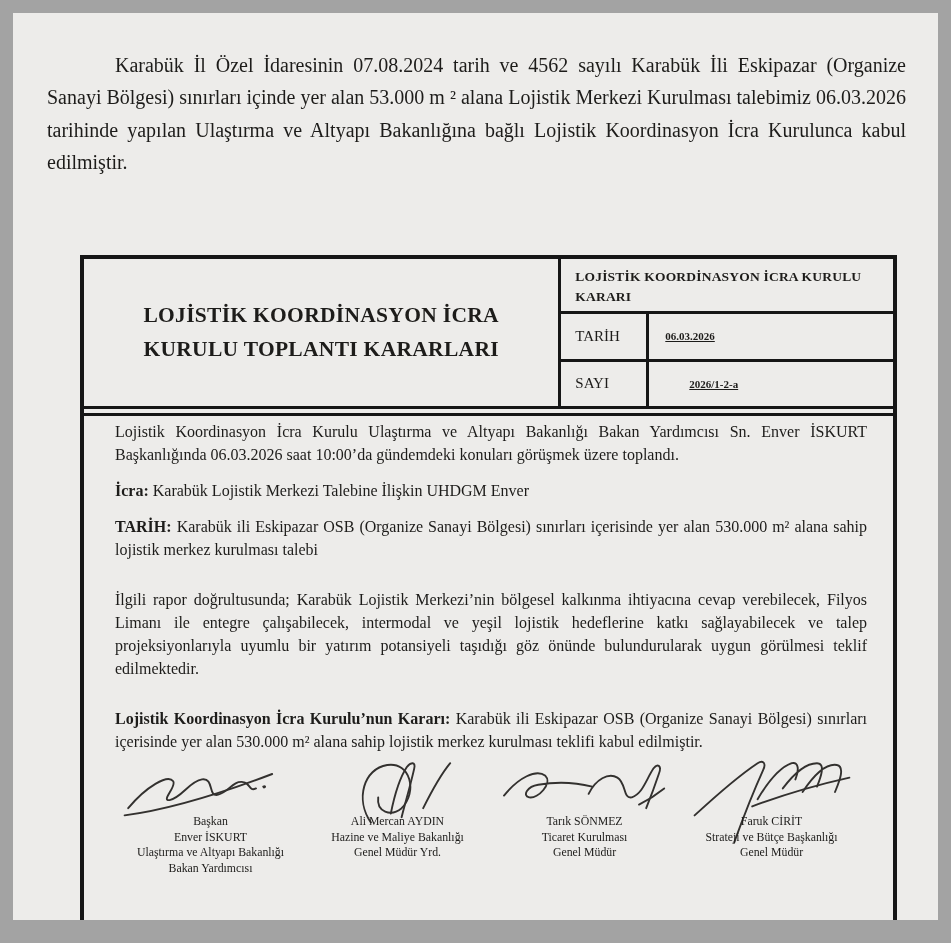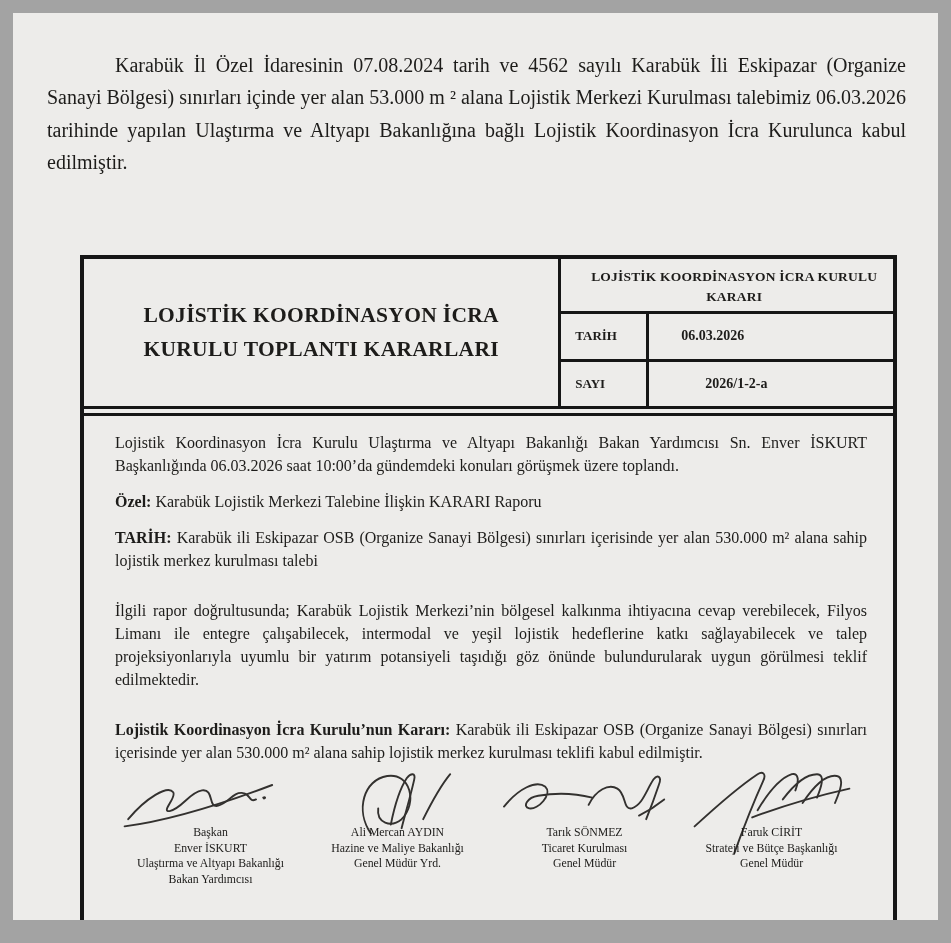--- a/index.html
+++ b/index.html
@@ -64,50 +64,50 @@
     flex-direction: column;
   }
   .meta-title {
     height: 55px;
     border-bottom: 3px solid #161616;
     font-weight: bold;
     font-size: 13.5px;
     line-height: 1.5;
     padding: 8px 0 0 14px;
     letter-spacing: 0.2px;
-    text-align: center;
   }
   .meta-row {
     flex: 1;
     display: flex;
   }
   .meta-row + .meta-row { border-top: 3px solid #161616; gap: 24px; }
   .meta-label {
     width: 88px;
     border-right: 3px solid #161616;
-    font-weight: bold;
-    font-size: 13px;
+    font-weight: normal;
+    font-size: 15px;
     display: flex;
     align-items: center;
     padding-left: 14px;
   }
   .meta-value {
     flex: 1;
     font-weight: bold;
-    font-size: 14px;
+    font-size: 11px;
     display: flex;
     align-items: center;
-    padding-left: 32px;
+    padding-left: 16px;
+    text-decoration: underline;
   }
   
   .body-section {
     flex: 1;
     border-top: 3px solid #161616;
     margin-top: 4px;
-    padding: 15px 26px 0 31px;
+    padding: 4px 26px 0 31px;
     font-size: 16px;
     line-height: 1.44;
   }
   .para { margin-bottom: 13px; }
   .justify { text-align: justify; }
   .gap-lg { margin-top: 27px; }
   .lead { font-weight: bold; }
   
   .signatures {
     display: flex;
@@ -161,21 +161,21 @@
           <div class="meta-row">
             <div class="meta-label">SAYI</div>
             <div class="meta-value">2026/1-2-a</div>
           </div>
         </div>
       </div>
 
       <div class="body-section">
         <p class="para justify">Lojistik Koordinasyon İcra Kurulu Ulaştırma ve Altyapı Bakanlığı Bakan Yardımcısı Sn. Enver İSKURT Başkanlığında 06.03.2026 saat 10:00’da gündemdeki konuları görüşmek üzere toplandı.</p>
 
-        <p class="para"><span class="lead">Özel:</span> <span>Karabük Lojistik Merkezi Talebine İlişkin KARARI Raporu</span></p>
+        <p class="para"><span class="lead">İcra:</span> <span>Karabük Lojistik Merkezi Talebine İlişkin UHDGM Enver</span></p>
 
         <p class="para justify"><span class="lead">TARİH:</span> <span>Karabük ili Eskipazar OSB (Organize Sanayi Bölgesi) sınırları içerisinde yer alan 530.000 m² alana sahip lojistik merkez kurulması talebi</span></p>
 
         <p class="para justify gap-lg">İlgili rapor doğrultusunda; Karabük Lojistik Merkezi’nin bölgesel kalkınma ihtiyacına cevap verebilecek, Filyos Limanı ile entegre çalışabilecek, intermodal ve yeşil lojistik hedeflerine katkı sağlayabilecek ve talep projeksiyonlarıyla uyumlu bir yatırım potansiyeli taşıdığı göz önünde bulundurularak uygun görülmesi teklif edilmektedir.</p>
 
         <p class="para justify gap-lg"><span class="lead">Lojistik Koordinasyon İcra Kurulu’nun Kararı:</span> <span>Karabük ili Eskipazar OSB (Organize Sanayi Bölgesi) sınırları içerisinde yer alan 530.000 m² alana sahip lojistik merkez kurulması teklifi kabul edilmiştir.</span></p>
 
         <div class="signatures">
 
           <div class="sig-col">

